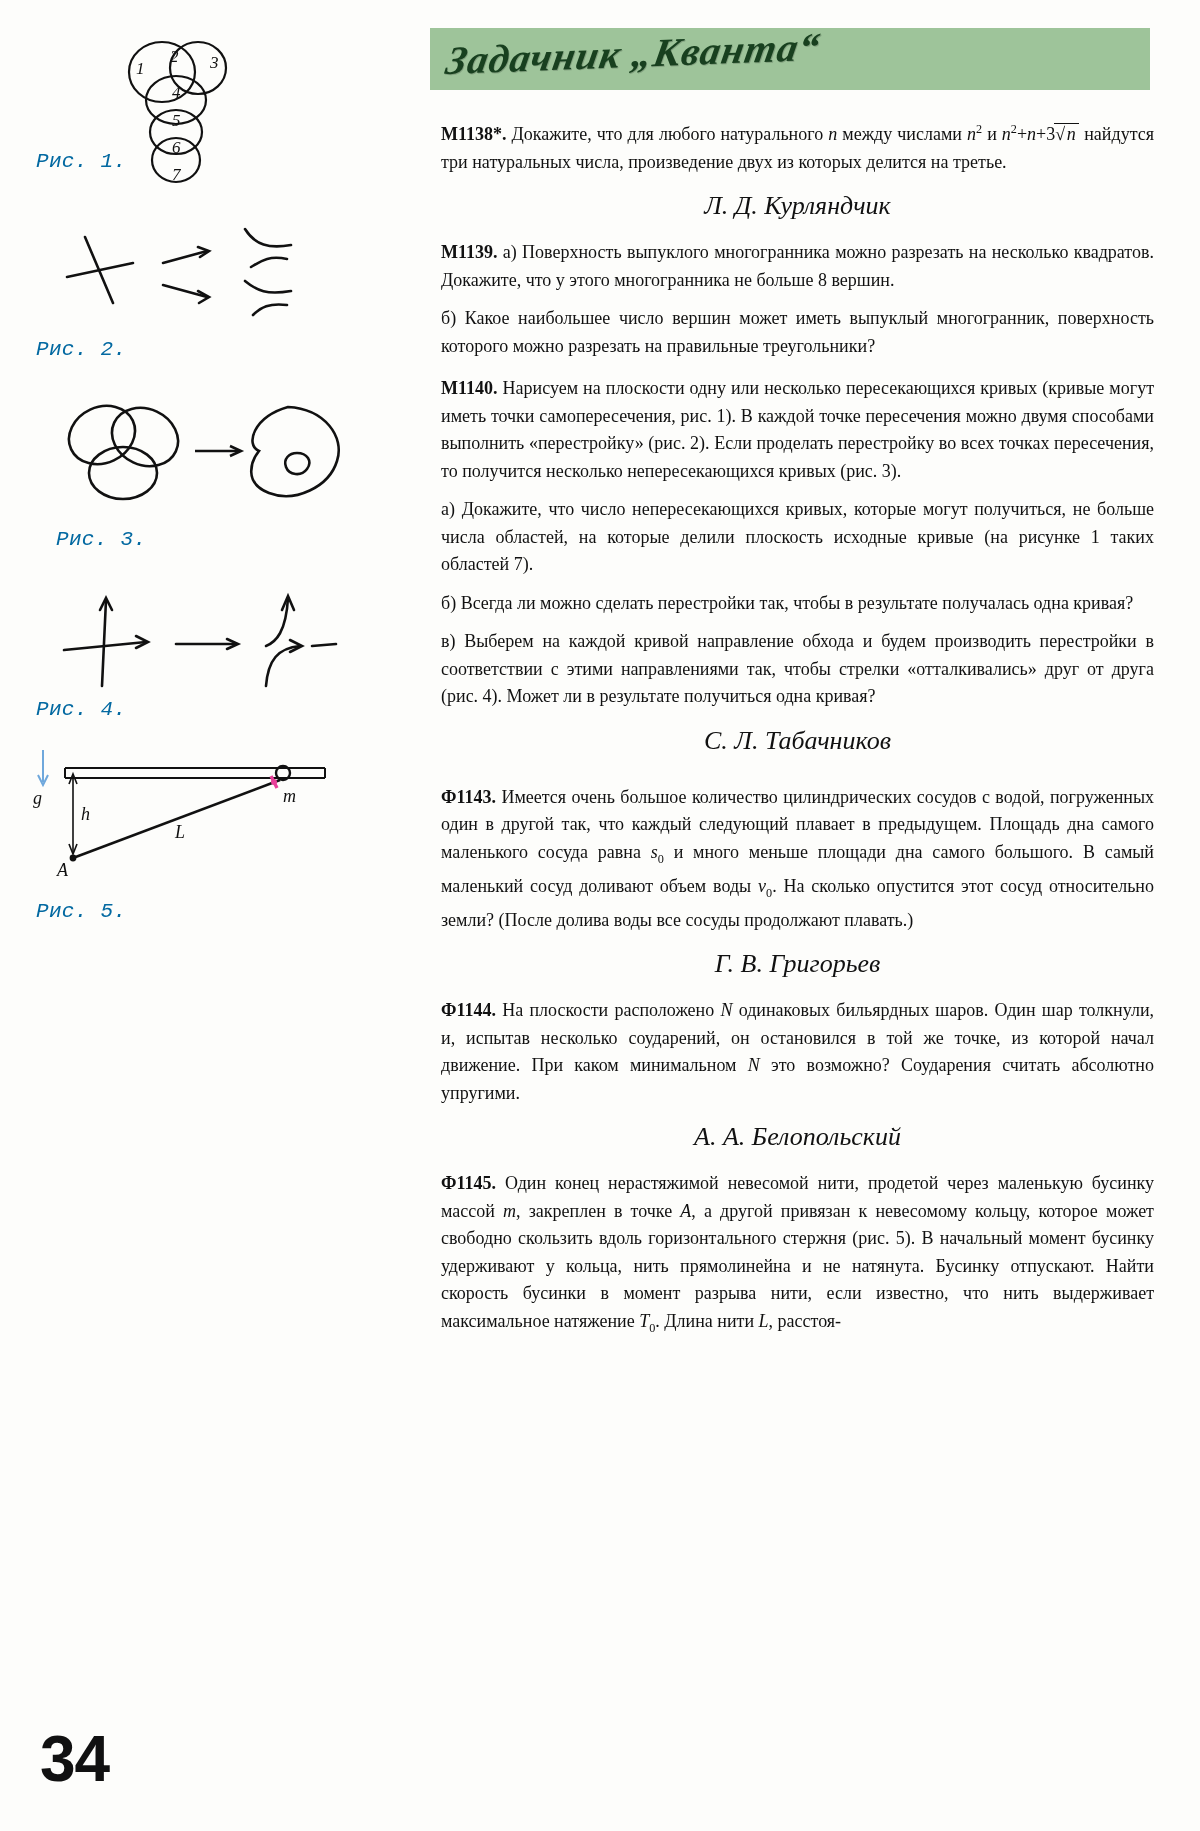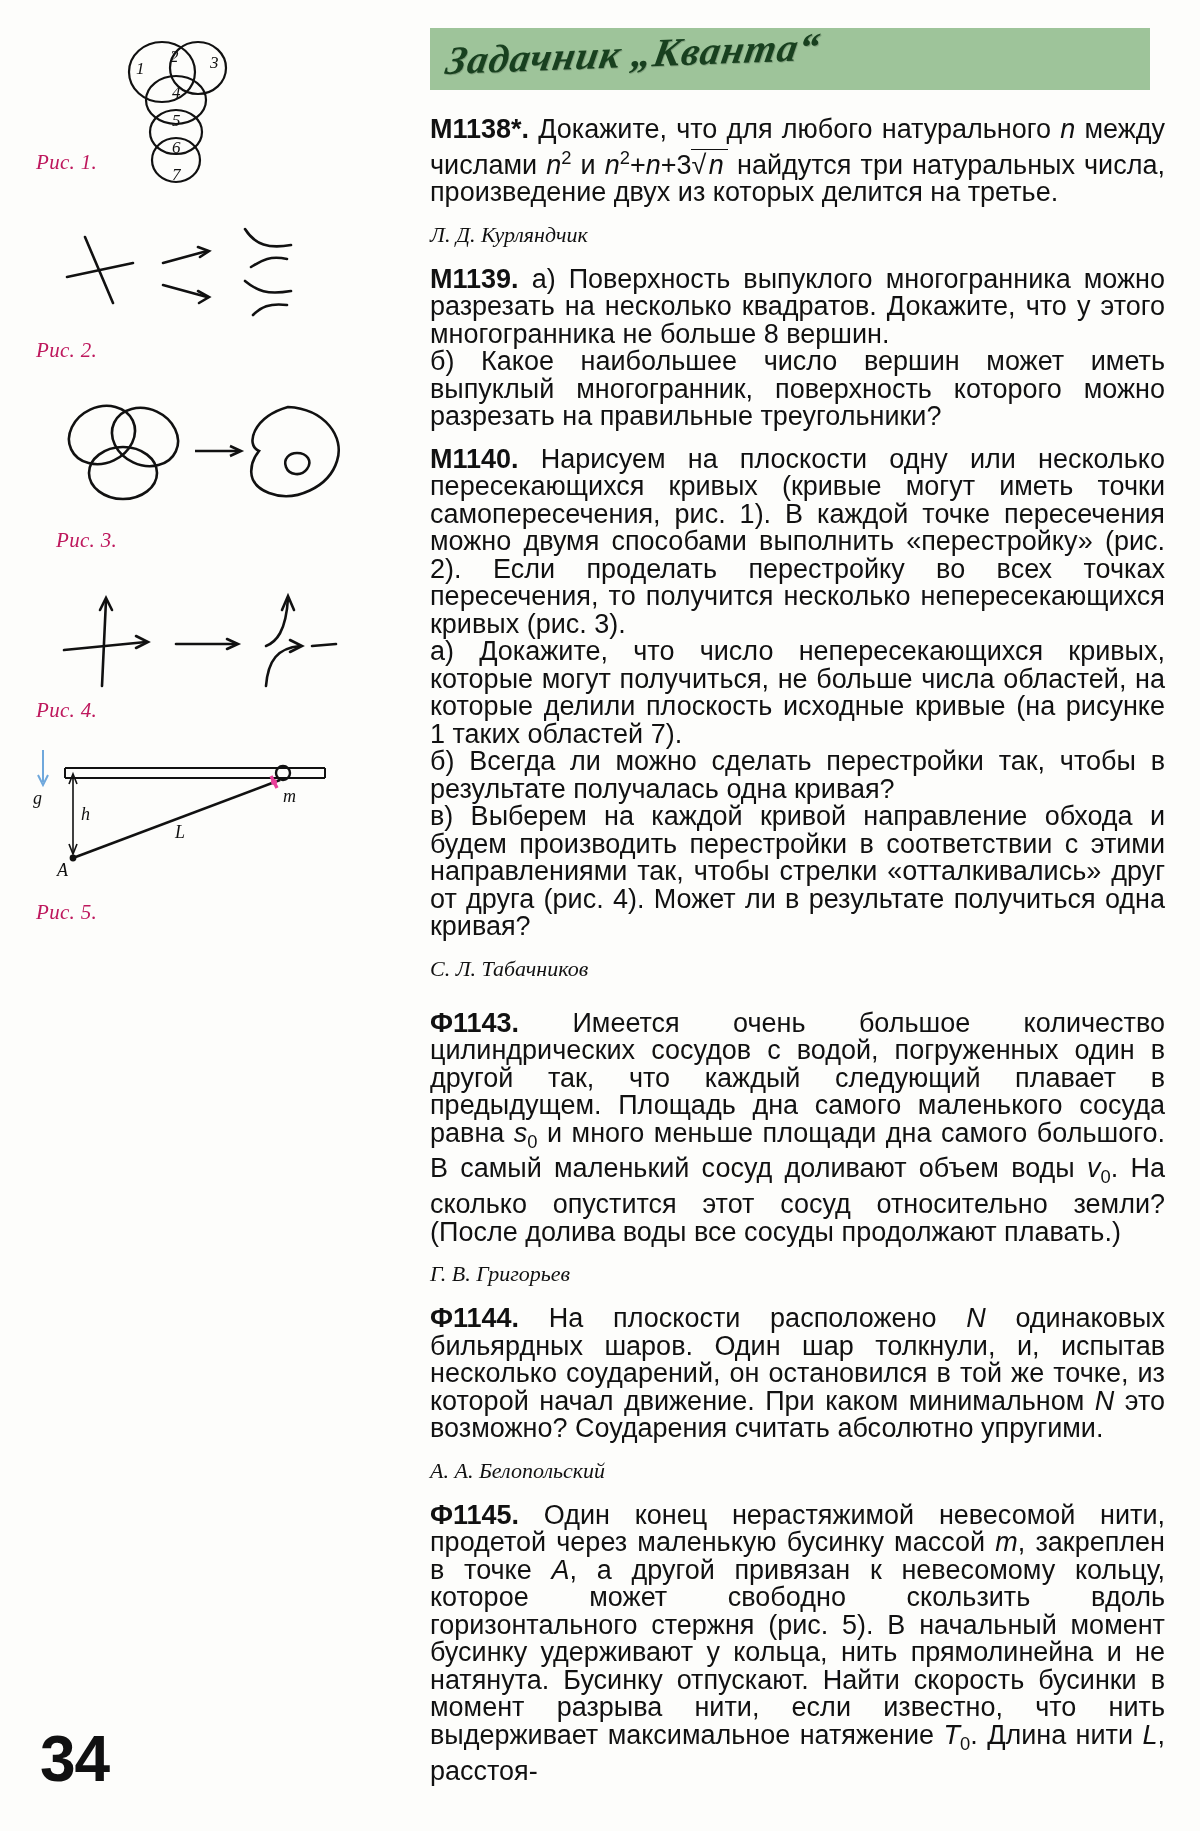--- a/index.html
+++ b/index.html
@@ -23,24 +23,24 @@
   
   .figure-col {
     position: absolute;
     left: 0;
     top: 0;
     width: 400px;
     height: 1200px;
   }
   .fig-caption {
     position: absolute;
-    font-family: Liberation Serif, serif;
+    font-family: Liberation Mono, monospace;
     font-style: italic;
     font-size: 21px;
-    color: #be185d;
+    color: #0369a1;
     letter-spacing: 0.3px;
   }
   .fig-box { position: absolute; }
 
   
   .text-col {
     position: absolute;
     left: 430px;
     top: 28px;
     width: 735px;
@@ -62,36 +62,36 @@
     font-size: 40px;
     color: #18401f;
     letter-spacing: 1px;
     transform: skewX(-12deg) rotate(-2.2deg);
     text-shadow: 1px 1px 0 rgba(0,0,0,0.18);
   }
   .prob {
     margin-bottom: 15px;
   }
   .prob p {
-    margin: 0;
-    font-size: 27px;
+    margin: 11px;
+    font-size: 18px;
     line-height: 27.5px;
     text-align: justify;
     text-justify: inter-word;
-    font-family: Liberation Sans, sans-serif;
+    font-family: Liberation Serif, serif;
     hyphens: auto;
   }
   .prob p + p { margin-top: 0; }
   .pnum {
     font-weight: bold;
   }
   .author {
-    text-align: left;
+    text-align: center;
     font-style: italic;
-    font-size: 22px;
+    font-size: 26px;
     margin: 6px 0 18px 0;
     font-family: "Liberation Serif", serif;
   }
   .gap-before { margin-top: 28px; }
   i.m { font-style: italic; }
   .sup { font-size: 0.68em; vertical-align: super; }
   .sub { font-size: 0.68em; vertical-align: sub; }
   .sqrt {
     border-top: 1px solid #111;
     padding: 0 2px 0 1px;

